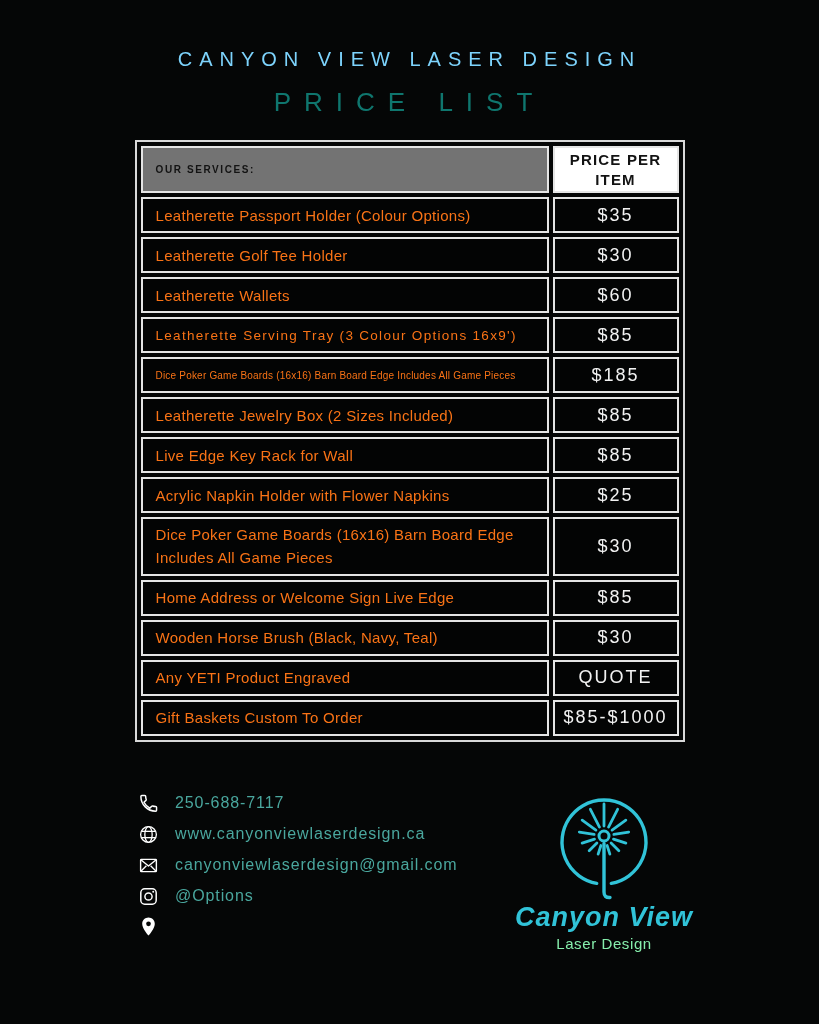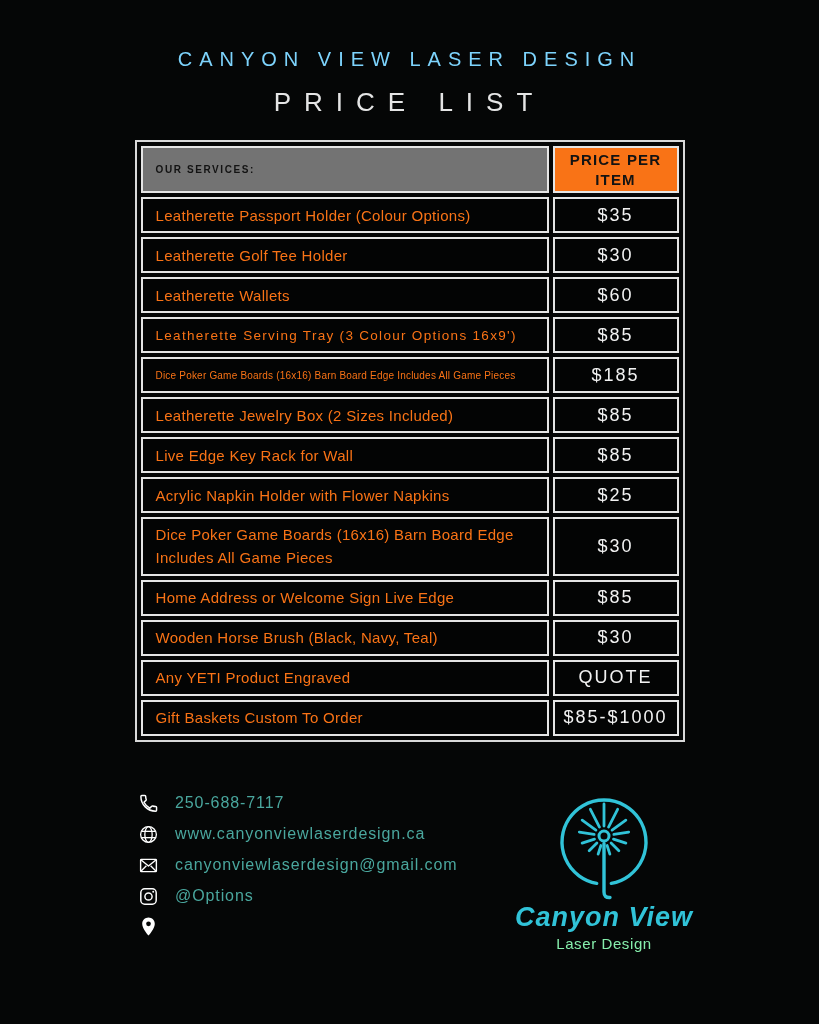--- a/index.html
+++ b/index.html
@@ -19,21 +19,21 @@
     padding-top: 42px;
     text-align: center;
     color: #7dd3fc;
     font-size: 20px;
     font-weight: 400;
     letter-spacing: 7px;
   }
   .subtitle {
     margin: 16px 0 0 0;
     text-align: center;
-    color: #e5e5e5;
+    color: #0f766e;
     font-size: 26px;
     font-weight: 400;
     letter-spacing: 13px;
   }
 
   
   table.price-table {
     width: 550px;
     margin: 22px auto 0 auto;
     border-collapse: separate;
@@ -47,21 +47,21 @@
     background: #737373;
     color: #131313;
     text-align: left;
     padding-left: 13px;
     font-size: 10px;
     font-weight: 700;
     letter-spacing: 1.6px;
     height: 40px;
   }
   th.price-head {
-    background: #f97316;
+    background: #ffffff;
     color: #131313;
     width: 126px;
     font-size: 15px;
     font-weight: 700;
     letter-spacing: 1.2px;
     line-height: 1.3;
     padding: 2px 12px;
     text-align: center;
   }
   .price-table td { background: #030404; }

